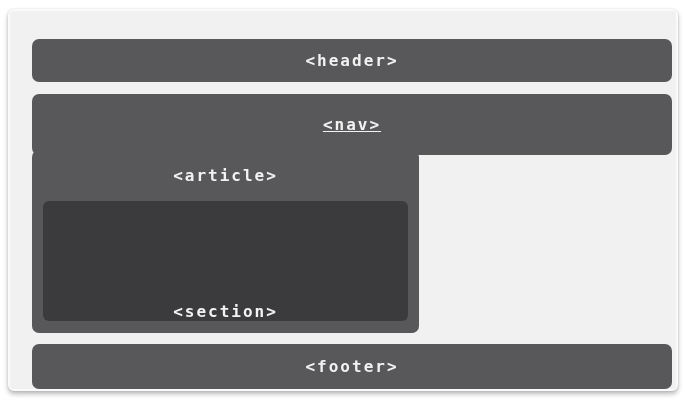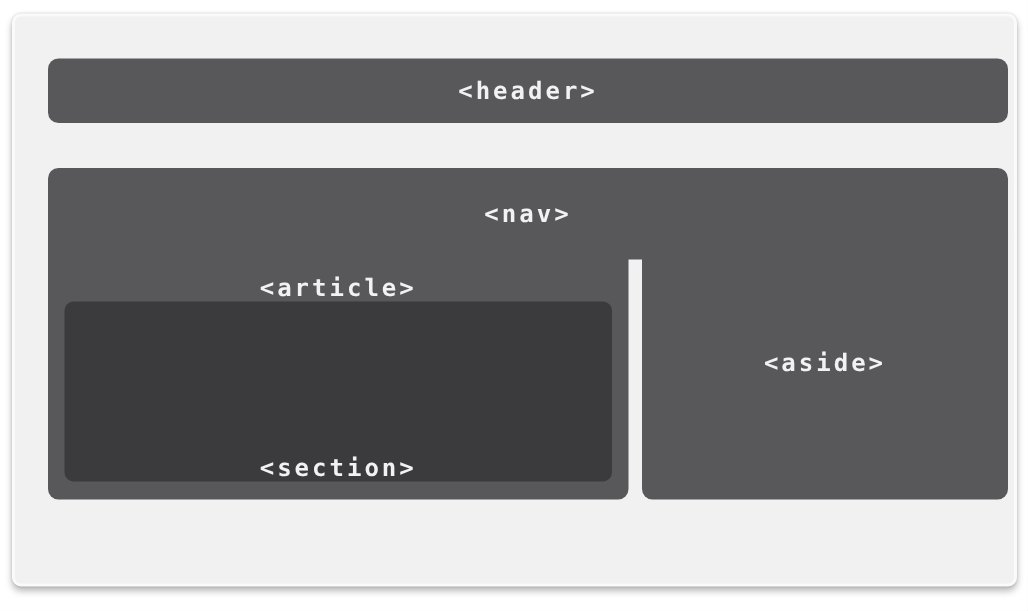--- a/index.html
+++ b/index.html
@@ -35,31 +35,31 @@
     color: var(--label-text, #f2f2f2);
     display: flex;
     align-items: center;
     justify-content: center;
     font-size: 16px;
     font-weight: bold;
     letter-spacing: 2px;
     white-space: nowrap;
   }
   .box-header { left: 22px; top: 28px;  width: 640px; height: 43px; }
-  .box-nav    { left: 22px; top: 101px;  width: 640px; height: 61px; }
+  .box-nav    { left: 22px; top: 83px;  width: 640px; height: 61px; text-decoration: underline; }
   .box-article{ left: 22px; top: 139px; width: 387px; height: 183px; display: block; }
   .box-aside  { left: 418px; top: 139px; width: 244px; height: 183px; }
   .box-footer { left: 22px; top: 333px; width: 640px; height: 45px; }
   .article-label {
     position: absolute;
     left: 0; top: 0;
     width: 100%;
     height: 51px;
     display: flex;
-    align-items: flex-end;
+    align-items: center;
     justify-content: center;
   }
   .box-section {
     position: absolute;
     left: 11px;
     top: 51px;
     width: 365px;
     height: 120px;
     background: var(--section-fill, #3b3b3d);
     border-radius: 6px;
@@ -84,19 +84,19 @@
 
     <div class="box box-article">
       <div class="article-label">
         <span>&lt;article&gt;</span>
       </div>
       <div class="box-section">
         <span>&lt;section&gt;</span>
       </div>
     </div>
 
-    <div class="box box-aside">
-      <span>&lt;aside&gt;</span>
+
+    <div class="box box-footer">
+      <span>&lt;footer&gt;</span>
     </div>
-
 
   </div>
 </div>
 
 </body></html>

